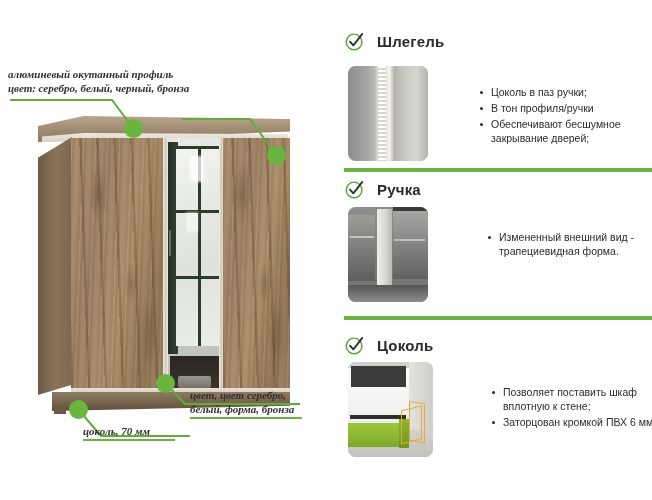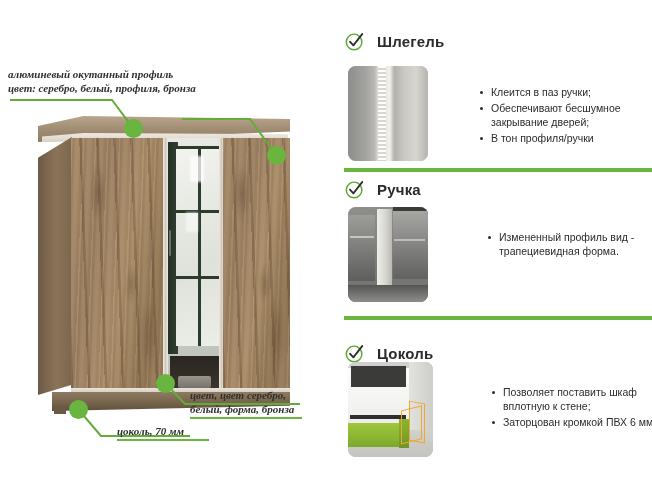--- a/index.html
+++ b/index.html
@@ -243,31 +243,31 @@
       <polyline class="leader" points="78,409 101,436 190,436"></polyline>
     </svg>
 
     <div class="dot" style="left:124px;top:119px;"></div>
     <div class="dot" style="left:267px;top:146px;"></div>
     <div class="dot" style="left:156px;top:374px;"></div>
     <div class="dot" style="left:69px;top:400px;"></div>
 
     <div class="callout" style="left:8px;top:67px;width:156px;">
       <span>алюминевый окутанный профиль</span><br>
-      <span>цвет: серебро, белый, профиля, бронза</span>
+      <span>цвет: серебро, белый, черный, бронза</span>
     </div>
 
 
     <div class="callout" style="left:190px;top:388px;width:112px;text-align:left;">
       <span>цвет, цвет серебро,</span><br>
       <span>белый, форма, бронза</span>
       <span class="uline"></span>
     </div>
 
-    <div class="callout" style="left:117px;top:424px;width:92px;">
+    <div class="callout" style="left:83px;top:424px;width:92px;">
       <span>цоколь, 70 мм</span>
       <span class="uline"></span>
     </div>
   </div>
 
   <div id="right-panel">
 
     <div class="section" style="top:0;height:162px;">
       <div class="sec-head" style="top:30px;">
         <span class="check-icon">
@@ -279,23 +279,23 @@
         <span class="sec-title">Шлегель</span>
       </div>
 
       <div class="thumb" style="top:66px;">
         <div class="th-shlegel">
           <div class="fuzz"></div>
         </div>
       </div>
 
       <ul class="bullets" style="left:148px;top:85px;width:166px;">
-        <li>Клеится в паз ручки;</li>
+        <li>Цоколь в паз ручки;</li>
+        <li>В тон профиля/ручки</li>
         <li>Обеспечивают бесшумное закрывание дверей;</li>
-        <li>В тон профиля/ручки</li>
       </ul>
 
       <div class="divider" style="top:168px;"></div>
     </div>
 
     <div class="section" style="top:176px;height:140px;">
       <div class="sec-head" style="top:2px;">
         <span class="check-icon">
           <svg viewBox="0 0 24 24" width="22" height="22">
             <circle cx="11" cy="13" r="8.5" fill="none" stroke="#5aa832" stroke-width="1.6"></circle>
@@ -311,28 +311,28 @@
           <div class="panelA"></div>
           <div class="panelB"></div>
           <div class="stripe"></div>
           <div class="stripe2"></div>
           <div class="hand"></div>
           <div class="rail"></div>
         </div>
       </div>
 
       <ul class="bullets" style="left:156px;top:54px;width:160px;">
-        <li>Измененный профиль вид - трапециевидная форма.</li>
+        <li>Измененный внешний вид - трапециевидная форма.</li>
       </ul>
 
       <div class="divider" style="top:140px;"></div>
     </div>
 
     <div class="section" style="top:330px;height:170px;">
-      <div class="sec-head" style="top:12px;justify-content:center;">
+      <div class="sec-head" style="top:4px;justify-content:center;">
         <span class="check-icon">
           <svg viewBox="0 0 24 24" width="22" height="22">
             <circle cx="11" cy="13" r="8.5" fill="none" stroke="#5aa832" stroke-width="1.6"></circle>
             <path d="M6.5 12.6 L10.2 16.8 L20 4.2" fill="none" stroke="#2b2b2b" stroke-width="1.9" stroke-linecap="round" stroke-linejoin="round"></path>
           </svg>
         </span>
         <span class="sec-title">Цоколь</span>
       </div>
 
       <div class="thumb" style="top:32px;width:85px;">

